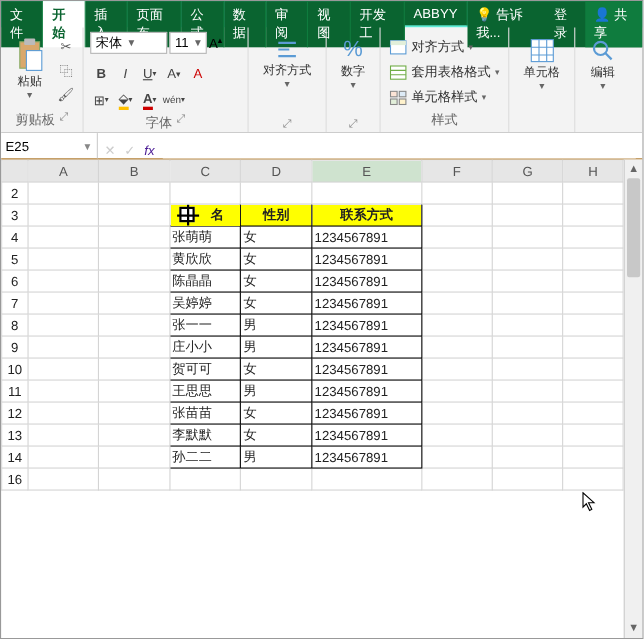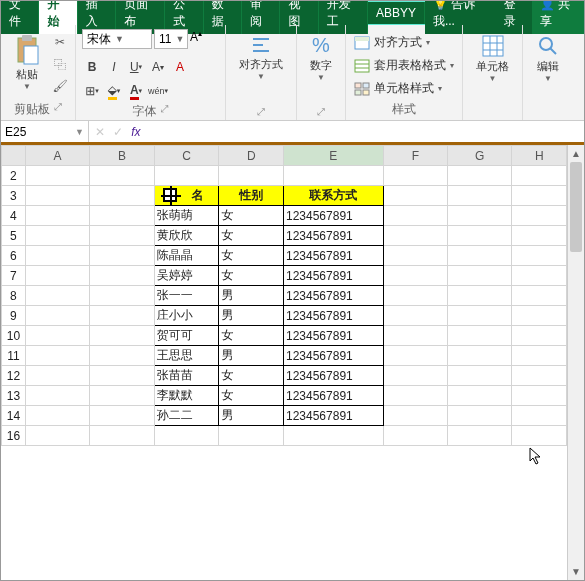--- a/index.html
+++ b/index.html
@@ -1,45 +1,45 @@
 <!DOCTYPE html>
 <html><head>
 <meta charset="utf-8">
 <style>
 *{box-sizing:border-box;margin:0;padding:0;font-family:"Microsoft YaHei","SimSun",Arial,sans-serif;font-size:12px;-webkit-user-select:none;user-select:none}
 body{background:#fff;width:585px;height:581px;overflow:hidden;position:relative;border:1px solid #999}
 
-.tabs{display:flex;background:#5eead4;height:24px;align-items:center}
+.tabs{display:flex;background:#5eead4;height:24px;align-items:flex-start}
 .tab{padding:4px 8px;color:#fff;background:#0a6430;font-size:12px;border-right:1px solid #0f7c3e;cursor:pointer;display:flex;align-items:center}
 .tab.file{background:#0a6430}
 .tab.active{background:#fff;color:#0a6430;font-weight:bold}
 .tabs-right{margin-left:auto;display:flex;align-items:center;background:#0a6430}
 .tabs-right .rt{padding:4px 8px;color:#fff;font-size:12px;cursor:pointer}
 .tabs-right .bulb{color:#fff}
 
 .ribbon{background:#f3f3f3;border-bottom:1px solid #ccc;height:96px;display:flex}
 .group{border-right:1px solid #ddd;display:flex;flex-direction:column;padding:4px 6px 2px 6px}
 .group-body{flex:1;display:flex;align-items:flex-start;gap:4px}
 .group-label{text-align:center;color:#666;font-size:11px;padding-top:2px;display:flex;justify-content:center;gap:4px}
 .corner{color:#888;font-size:10px;cursor:pointer}
 .bigbtn{display:flex;flex-direction:column;align-items:center;justify-content:center;gap:2px;padding:4px 6px;cursor:pointer;border:1px solid transparent;border-radius:2px}
 .bigbtn .lbl{font-size:11px;color:#333;line-height:1.1;text-align:center}
 .stackbtns{display:flex;flex-direction:column;gap:4px;padding-top:4px}
 .smallbtn{width:18px;height:18px;display:flex;align-items:center;justify-content:center;cursor:pointer;color:#555}
-.fontrow{display:flex;align-items:flex-start;gap:2px;margin-bottom:4px}
+.fontrow{display:flex;align-items:center;gap:2px;margin-bottom:4px}
 .combo{border:1px solid #b5b5b5;background:#fff;height:20px;display:flex;align-items:center;padding:0 2px 0 4px;font-size:11px}
 .combo .dd{color:#666;margin-left:4px;font-size:9px}
 .fontname{width:70px}
 .fontsize{width:34px}
 .iconrow{display:flex;gap:2px}
 .iconrow .ib{width:20px;height:20px;display:flex;align-items:center;justify-content:center;cursor:pointer;color:#444;border:1px solid transparent}
 .styleline{display:flex;align-items:center;gap:4px;font-size:11px;color:#333;cursor:pointer;padding:1px 2px}
 .styleline svg{flex-shrink:0}
 
-.fbar{display:flex;align-items:center;border-bottom:3px solid #a16207;height:24px;background:#fff}
+.fbar{display:flex;align-items:flex-end;border-bottom:1px solid #a16207;height:24px;background:#fff}
 .namebox{width:88px;border-right:1px solid #ccc;padding:0 4px;height:100%;display:flex;align-items:center;justify-content:space-between}
 .namebox .dd{color:#888;font-size:9px}
 .fxarea{display:flex;align-items:center;gap:8px;padding:0 6px;flex:1}
 .fxarea .fxbtn{color:#4c1d95;cursor:pointer}
 .fxinput{border:none;outline:none;flex:1;height:100%}
 
 .sheetwrap{position:relative;height:435px;display:flex}
 .sheet{border-collapse:collapse;table-layout:fixed}
 .sheet td,.sheet th{border:1px solid #d4d4d4;height:20px;font-size:12px;color:#222;background:#fff;padding:0 2px;overflow:hidden;white-space:nowrap}
 .sheet th{background:#e6e6e6;color:#555;font-weight:normal;text-align:center}

